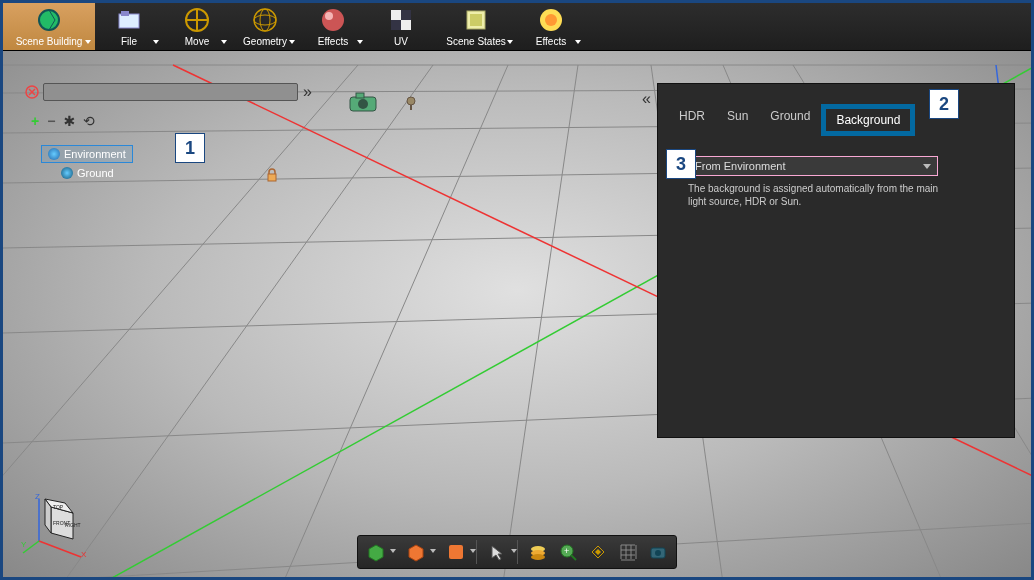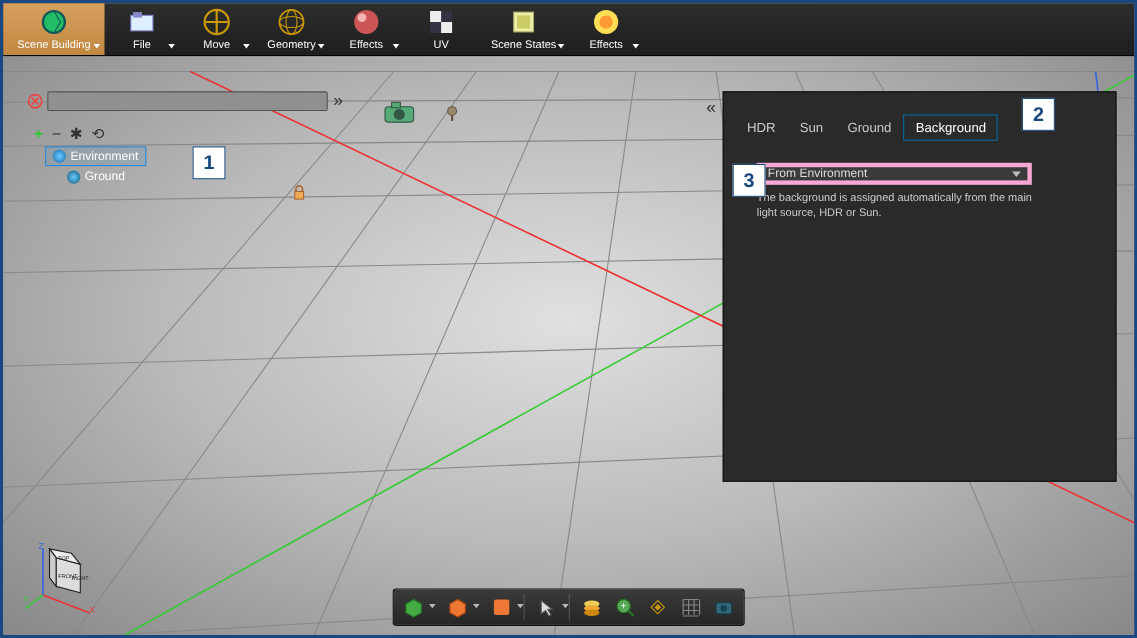--- a/index.html
+++ b/index.html
@@ -96,21 +96,21 @@
 .tree-icons {
   position: absolute;
   left: 28px; top: 110px;
   display: flex;
   gap: 8px;
   z-index: 10;
 }
 .tree-icons span { cursor: pointer; font-size: 14px; }
 .tree {
   position: absolute;
-  left: 38px; top: 130px;
+  left: 38px; top: 142px;
   z-index: 10;
 }
 .tree-item {
   display: flex;
   align-items: center;
   gap: 4px;
   padding: 2px 6px;
   font-size: 11px;
   color: #fff;
   cursor: pointer;
@@ -161,29 +161,29 @@
   padding: 20px 10px 6px 10px;
   font-size: 12px;
 }
 .tab {
   padding: 4px 10px;
   color: #ccc;
   cursor: pointer;
   border: 1px solid transparent;
 }
 .tab.active {
-  border: 1px solid #0369a1;
+  border: 5px solid #0369a1;
   color: #fff;
   text-align: right;
 }
 .dropdown {
   margin: 14px 14px 6px 30px;
   height: 20px;
   background: #3a3a3a;
-  border: 4px solid #f9a8d4;
+  border: 1px solid #f9a8d4;
   display: flex;
   align-items: center;
   justify-content: space-between;
   padding: 4px 6px;
   cursor: pointer;
   font-size: 11px;
   color: #ddd;
   width: 250px;
 }
 .dropdown .dd-chev {

